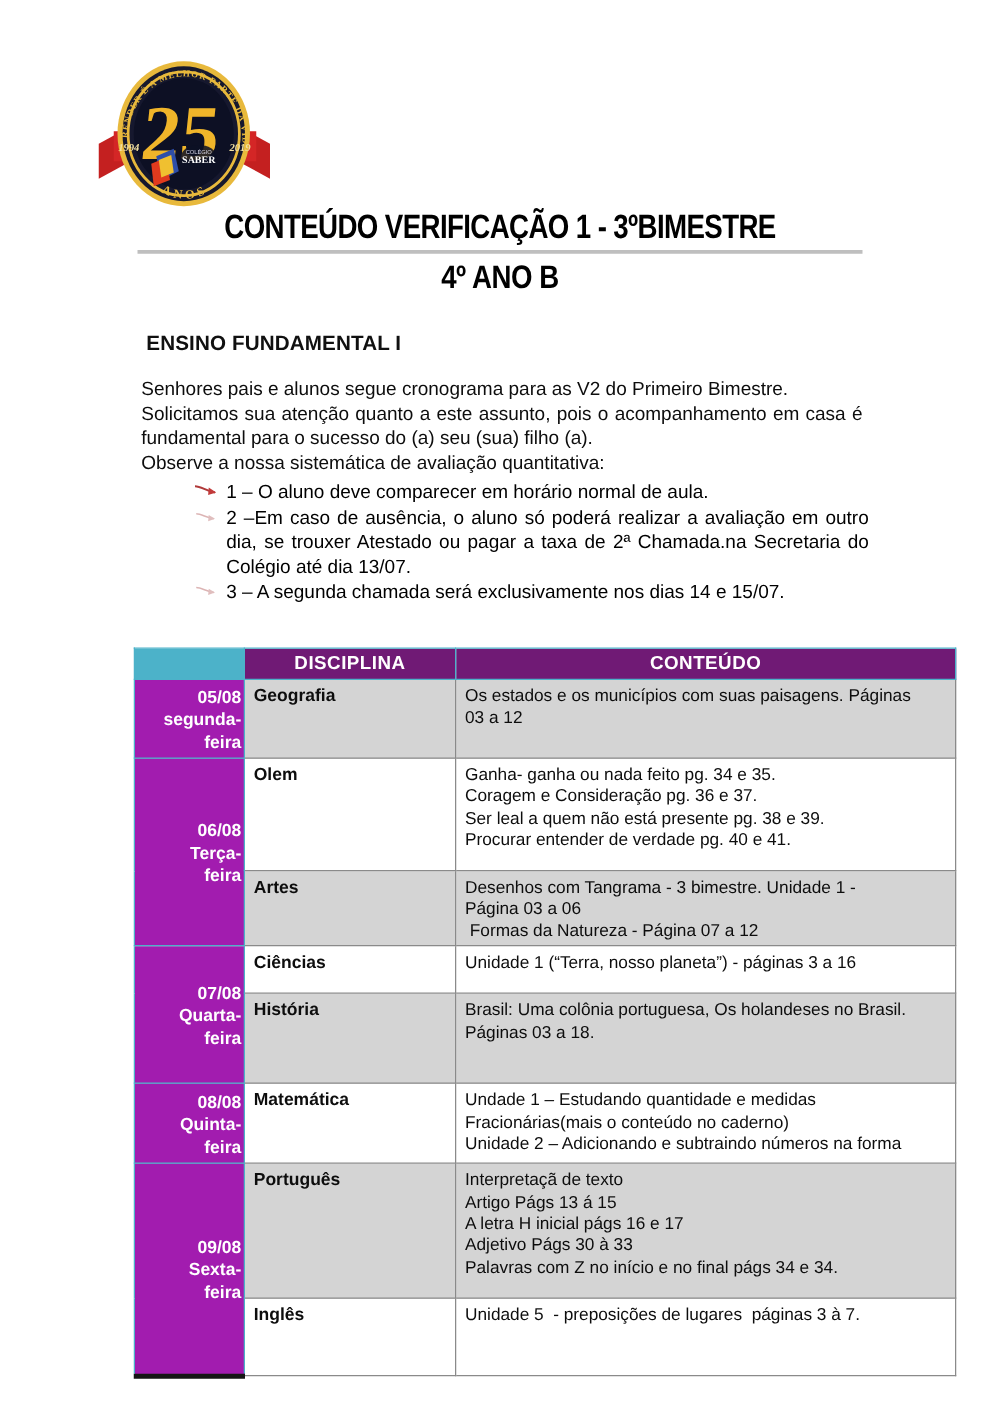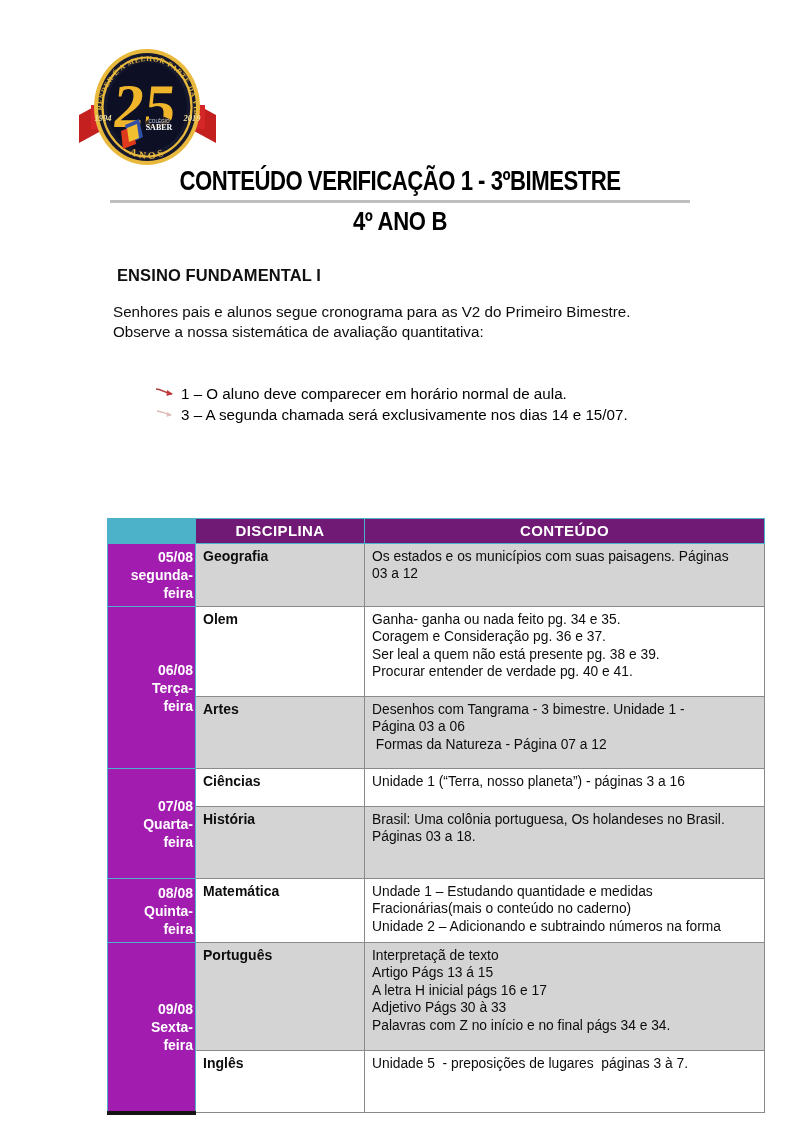--- a/index.html
+++ b/index.html
@@ -257,36 +257,46 @@
   <div class="title-block">
     <div class="doc-title">CONTEÚDO VERIFICAÇÃO 1 - 3ºBIMESTRE</div>
     <div class="title-rule"></div>
     <div class="doc-subtitle">4º ANO B</div>
   </div>
 
   <div class="section-label">ENSINO FUNDAMENTAL I</div>
 
   <div class="intro">
     <p>Senhores pais e alunos segue cronograma para as V2 do Primeiro Bimestre.</p>
+    <p class="justified">Solicitamos sua atenção quanto a este assunto, pois o acompanhamento em casa é fundamental para o sucesso do (a)  seu (sua)  filho (a).</p>
     <p>Observe a nossa sistemática de avaliação quantitativa:</p>
   </div>
 
   <div class="arrow-list">
 
 
     <div class="arrow-item">
       <span class="bullet">
         <svg width="20" height="14" viewBox="0 0 20 14">
           <path d="M1 4 C6 4 10 8 17 9" stroke="#b03a3a" stroke-width="1.5" fill="none"></path>
           <path d="M12 5 L18 9 L11.5 11 Z" fill="#c23a3a"></path>
         </svg>
       </span>
       <span class="text-body">1 – O aluno deve comparecer em horário normal de aula.</span>
     </div>
 
+    <div class="arrow-item faded">
+      <span class="bullet">
+        <svg width="20" height="14" viewBox="0 0 20 14">
+          <path d="M2 5 C6 5 10 8 16 9" stroke="#c07878" stroke-width="1.3" fill="none"></path>
+          <path d="M12 6 L17 9 L11.5 11 Z" fill="#c88a8a"></path>
+        </svg>
+      </span>
+      <span class="text-body">2 –Em caso de  ausência, o aluno só poderá realizar a avaliação em outro dia, se trouxer Atestado ou pagar a taxa de 2ª Chamada.na Secretaria do Colégio até dia 13/07.</span>
+    </div>
 
     <div class="arrow-item faded">
       <span class="bullet">
         <svg width="20" height="14" viewBox="0 0 20 14">
           <path d="M2 5 C6 5 10 8 16 9" stroke="#c07878" stroke-width="1.3" fill="none"></path>
           <path d="M12 6 L17 9 L11.5 11 Z" fill="#c88a8a"></path>
         </svg>
       </span>
       <span class="text-body">3 – A segunda chamada será exclusivamente nos dias 14 e 15/07.</span>
     </div>
@@ -326,21 +336,21 @@
             <div>feira</div>
           </td>
           <td class="disc-cell">Olem</td>
           <td class="cont-cell">
             <span class="cont-line">Ganha- ganha ou nada feito pg. 34 e 35.</span>
             <span class="cont-line">Coragem e Consideração pg. 36 e 37.</span>
             <span class="cont-line">Ser leal a quem não está presente pg. 38 e 39.</span>
             <span class="cont-line">Procurar entender de verdade pg. 40 e 41.</span>
           </td>
         </tr>
-        <tr class="shaded" style="height: 72px; border-radius: 21px;">
+        <tr class="shaded" style="height: 60px; border-radius: 21px;">
           <td class="disc-cell">Artes</td>
           <td class="cont-cell">
             <span class="cont-line">Desenhos com Tangrama - 3 bimestre. Unidade 1 -</span>
             <span class="cont-line">Página 03 a 06</span>
             <span class="cont-line"> Formas da Natureza - Página 07 a 12</span>
           </td>
         </tr>
         <tr class="plain" style="height: 38px;">
           <td class="date-cell" rowspan="2">
             <div>07/08</div>

